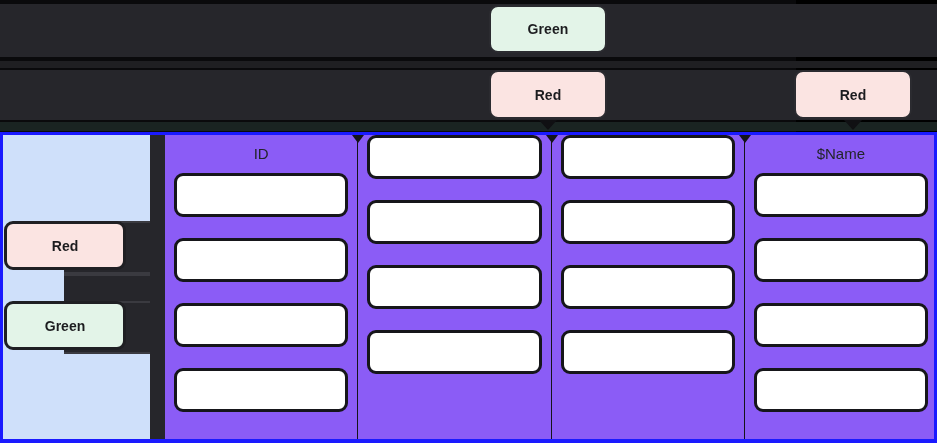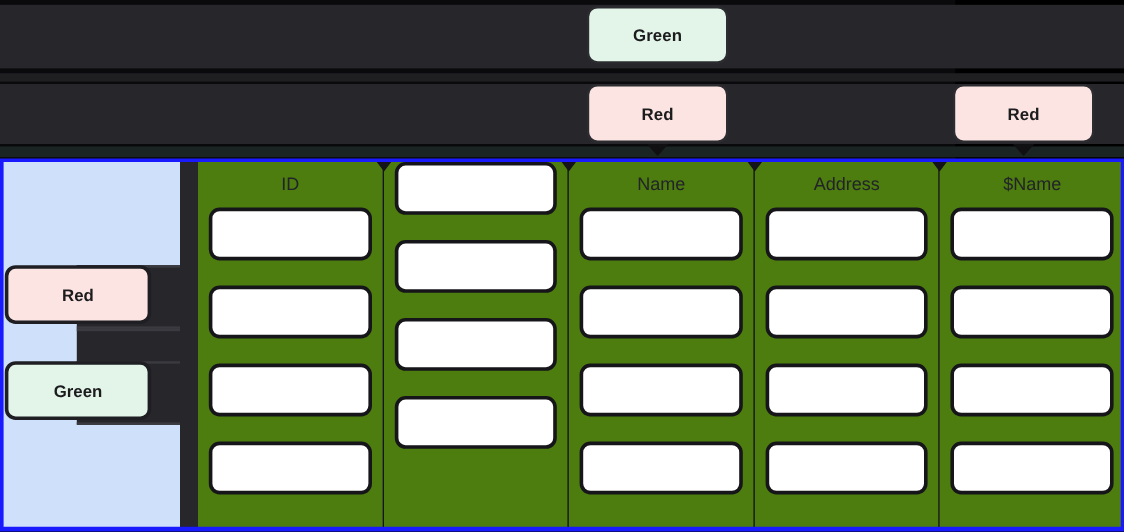--- a/index.html
+++ b/index.html
@@ -140,21 +140,21 @@
   #table {
     position: absolute;
     left: 165px; top: 0;
     width: 772px;
     height: 305px;
     display: flex;
   }
   .col {
     position: relative;
     flex: 1 1 0;
-    background: #4d7c0f;
+    background: #8b5cf6;
     border-left: 1px solid #14141a;
     box-sizing: border-box;
   }
   .col:first-child { border-left: none; }
   
   .col .divider-cap {
     position: absolute;
     left: -6px; top: 0;
     width: 0; height: 0;
     border-left: 6px solid transparent;
@@ -226,31 +226,20 @@
           <div class="divider-cap"></div>
           <div class="cells">
             <div class="cell"></div>
             <div class="cell"></div>
             <div class="cell"></div>
             <div class="cell"></div>
           </div>
         </div>
         <div class="col">
           <div class="divider-cap"></div>
-          <div class="colhead">Name</div>
-          <div class="cells">
-            <div class="cell"></div>
-            <div class="cell"></div>
-            <div class="cell"></div>
-            <div class="cell"></div>
-          </div>
-        </div>
-        <div class="col">
-          <div class="divider-cap"></div>
-          <div class="colhead">Address</div>
           <div class="cells">
             <div class="cell"></div>
             <div class="cell"></div>
             <div class="cell"></div>
             <div class="cell"></div>
           </div>
         </div>
         <div class="col">
           <div class="divider-cap"></div>
           <div class="colhead">$Name</div>

